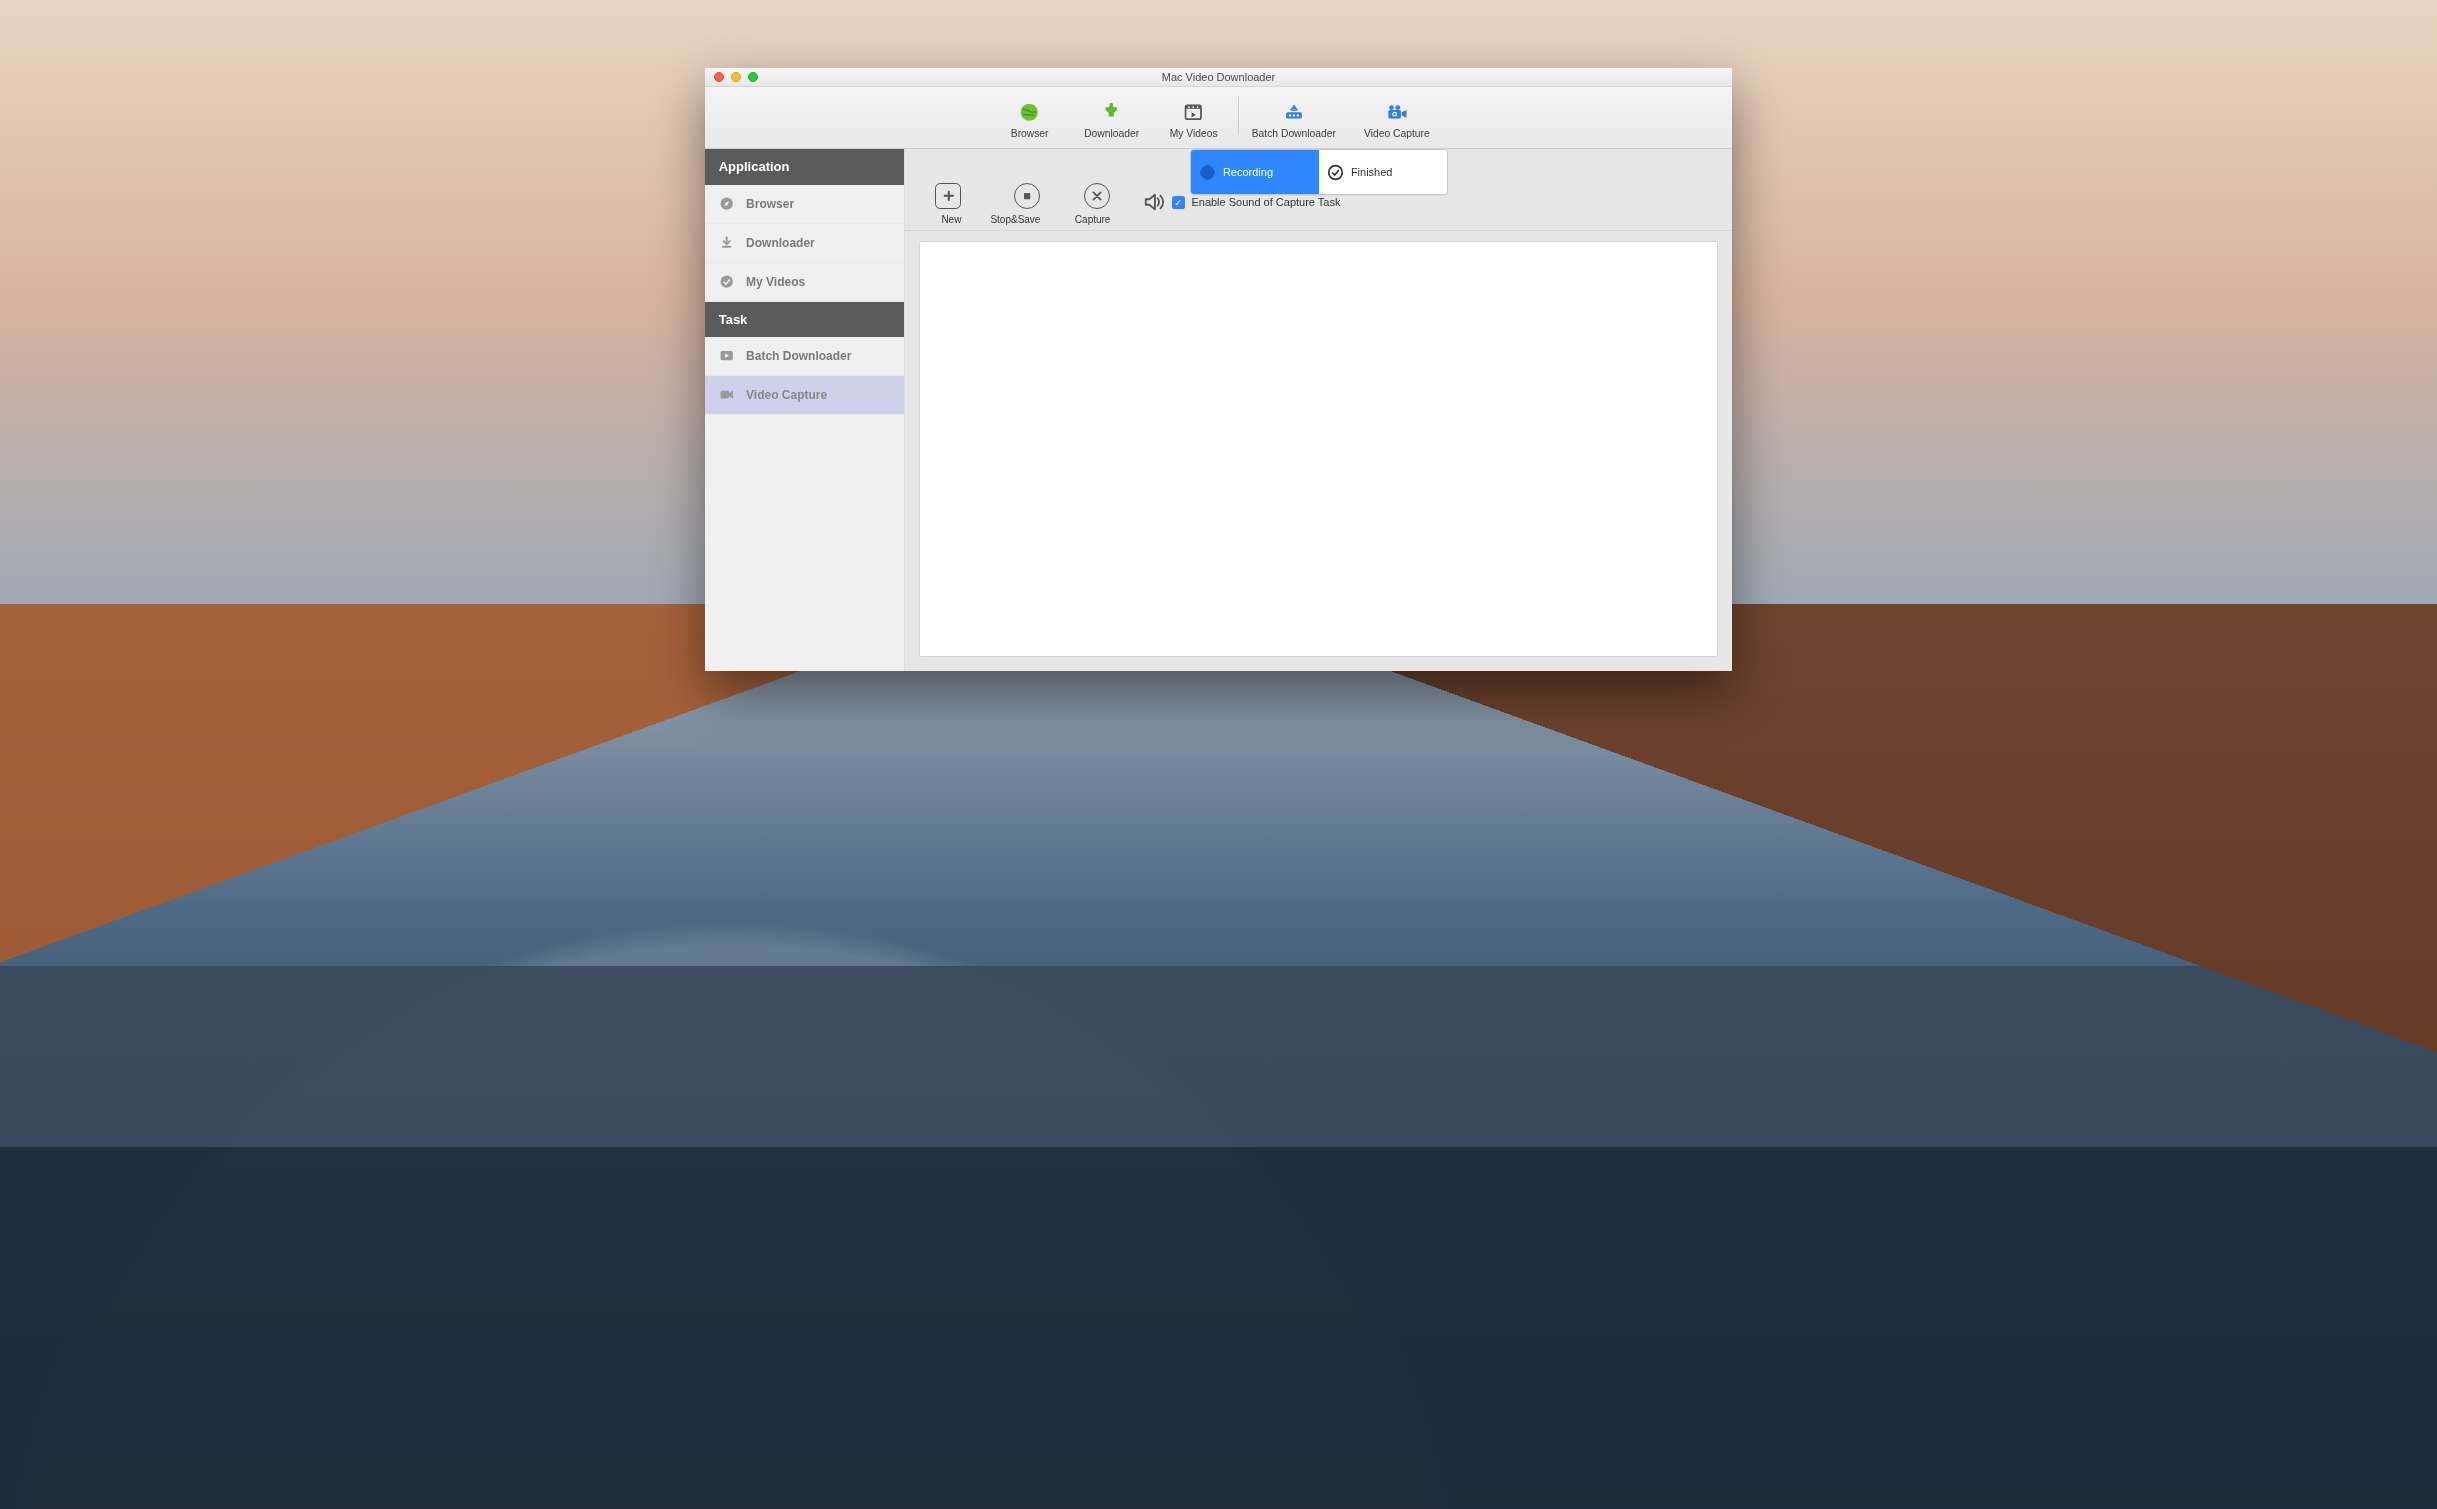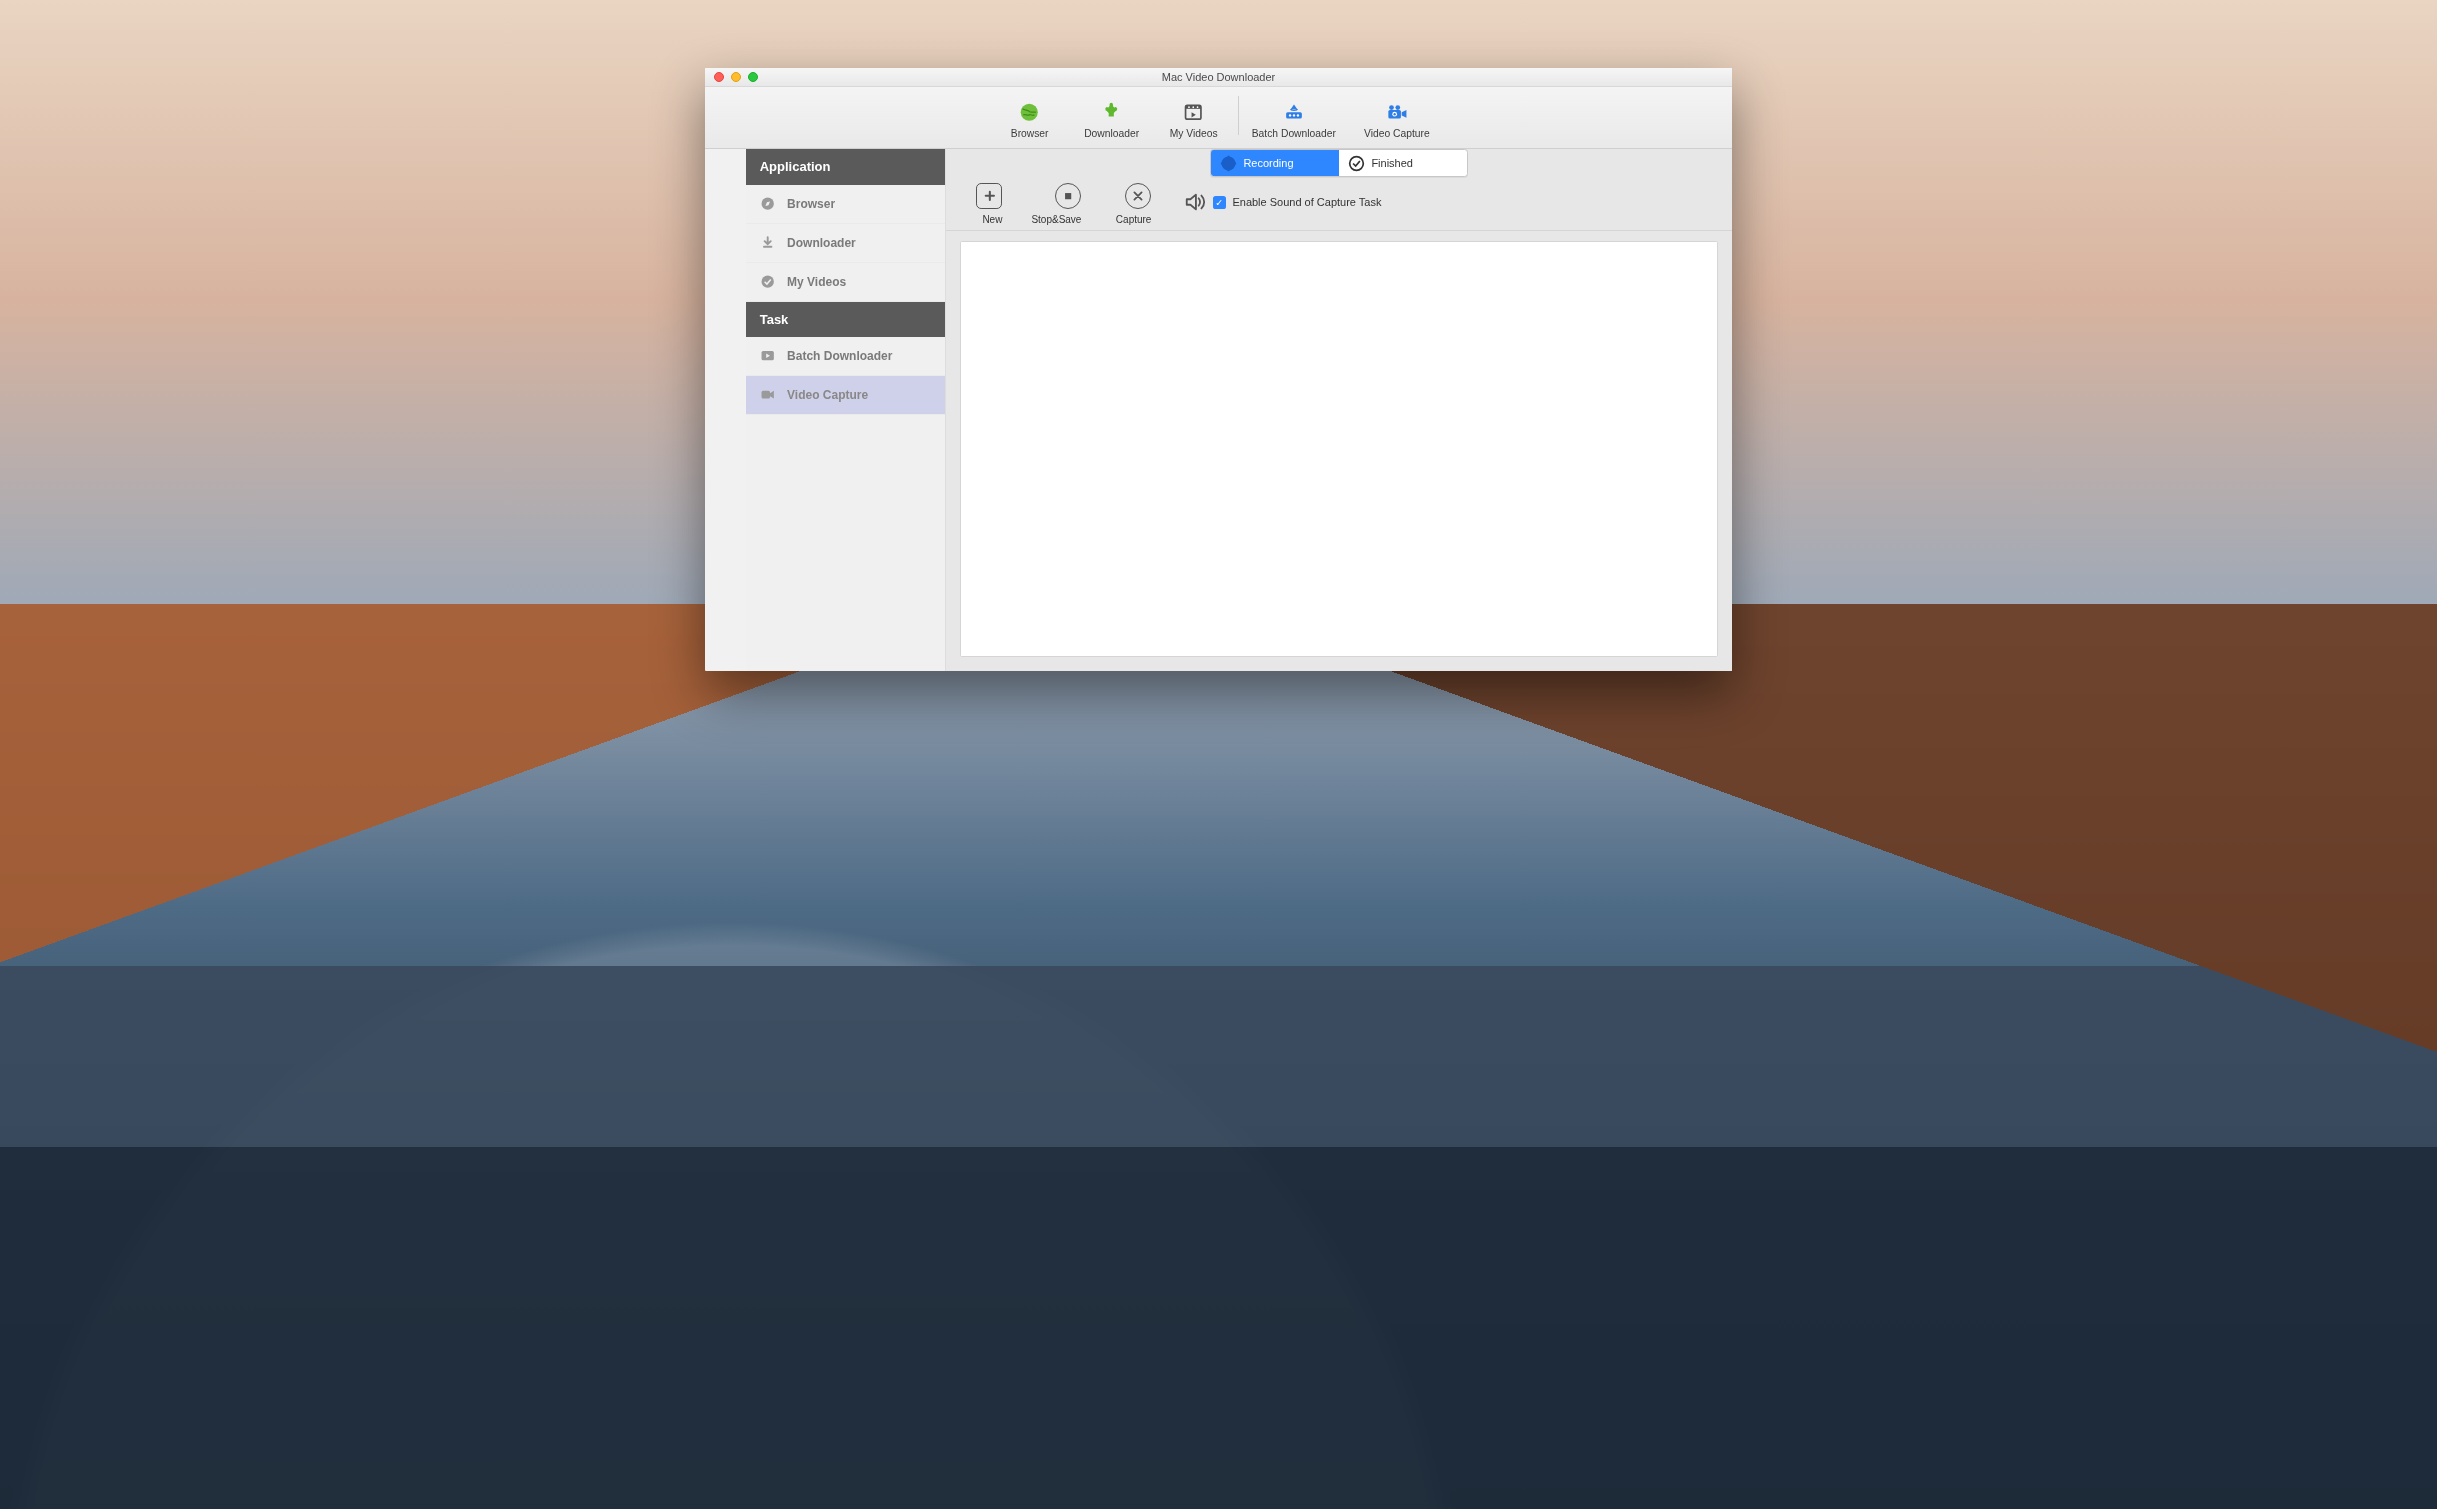--- a/index.html
+++ b/index.html
@@ -76,21 +76,21 @@
     width: 82px;
     display:flex; flex-direction:column; align-items:center;
     font-size:10.3px; color:#3b3b3b; cursor:pointer;
     padding-top:5.1px;
   }
   .tb-item .icon { width:22px; height:22px; margin-bottom:5.1px; display:flex;align-items:center;justify-content:center;}
   .tb-item.wide{width:103px;}
   .tb-sep { width:0.9px; height:39px; background:#cfcfcf; margin:0 3.4px; }
 
   
-  .body { display:flex; flex:1; min-height: 522px; margin-left: 41px; }
+  .body { display:flex; flex:1; min-height: 522px; }
 
   
   .sidebar { width:200px; background:#f0f0f0; border-right:0.9px solid #ddd; }
   .sb-header {
     background:#5a5a5a; color:#fff; font-weight:600; font-size:13px;
     padding:10.3px 13.7px;
   }
   .sb-item {
     display:flex; align-items:center; gap:12px;
     padding:0 13.7px; height:39px;
@@ -104,21 +104,21 @@
   .main { flex:1; background:#e7e7e7; display:flex; flex-direction:column; position:relative; }
 
   .seg-holder{
     height:27px; display:flex; justify-content:center; align-items:flex-start;
   }
   .segmented {
     display:flex; border:0.9px solid #c7c7c7; border-radius:3.4px; overflow:hidden;
     background:#fff; margin-top:0px; box-shadow:0 0.9px 0 rgba(0,0,0,0.05);
   }
   .seg {
-    width:128px; height:26px; display:flex; align-items:center; justify-content:flex-start;
+    width:128px; height:44px; display:flex; align-items:center; justify-content:flex-start;
     padding-left:8.6px; gap:6.8px; font-size:11px; color:#333; cursor:pointer;
   }
   .seg .icon{width:17px;height:17px;display:flex;align-items:center;justify-content:center;}
   .seg.active { background:#2f87ff; color:#fff; }
   .seg.active .icon svg * { stroke:#1a5fc9; fill:#1a5fc9; }
 
   .action-row {
     height:55px; padding:6.8px 15.4px 0 15.4px; display:flex; align-items:flex-start; gap:29px;
     border-bottom:0.9px solid #d5d5d5;
   }

